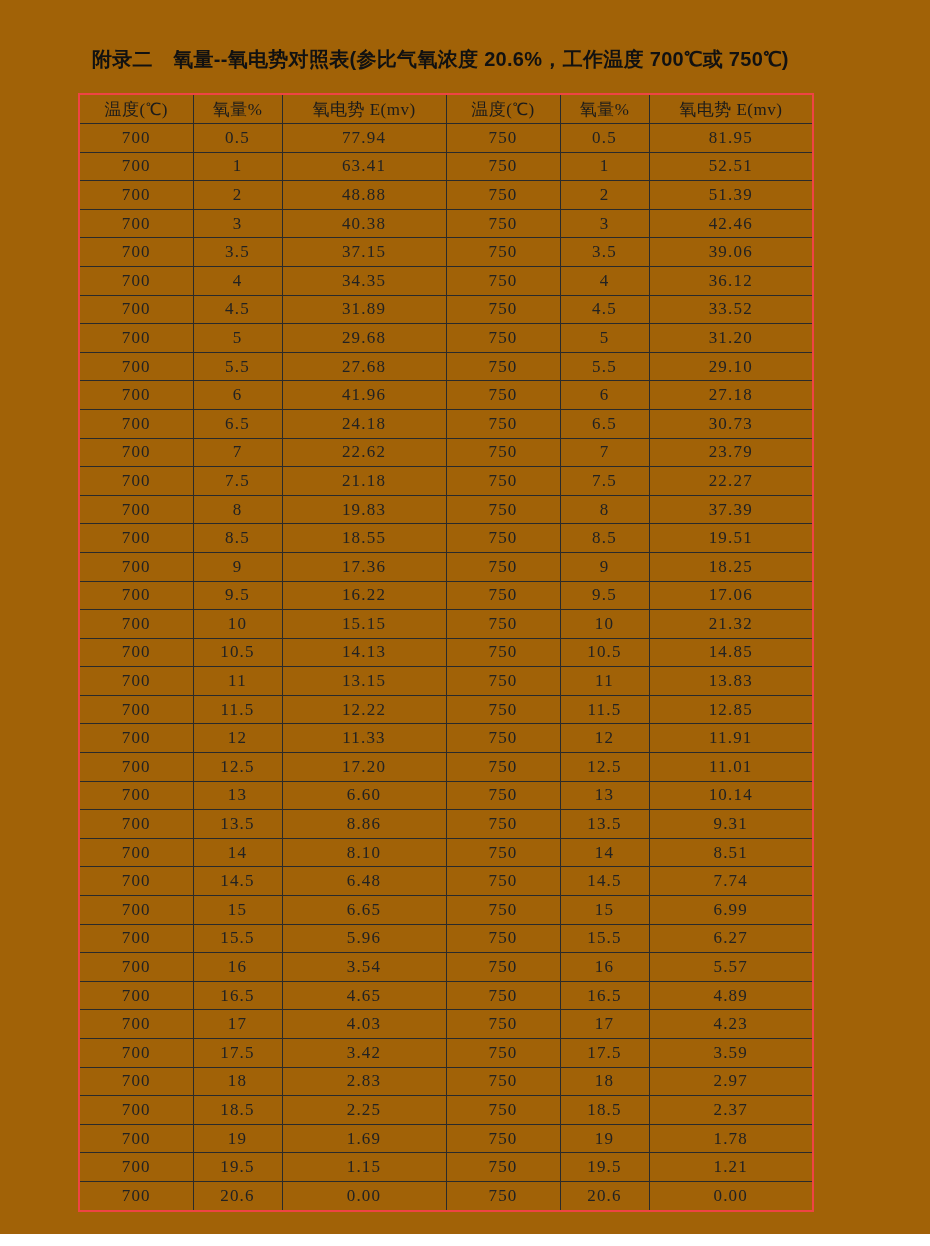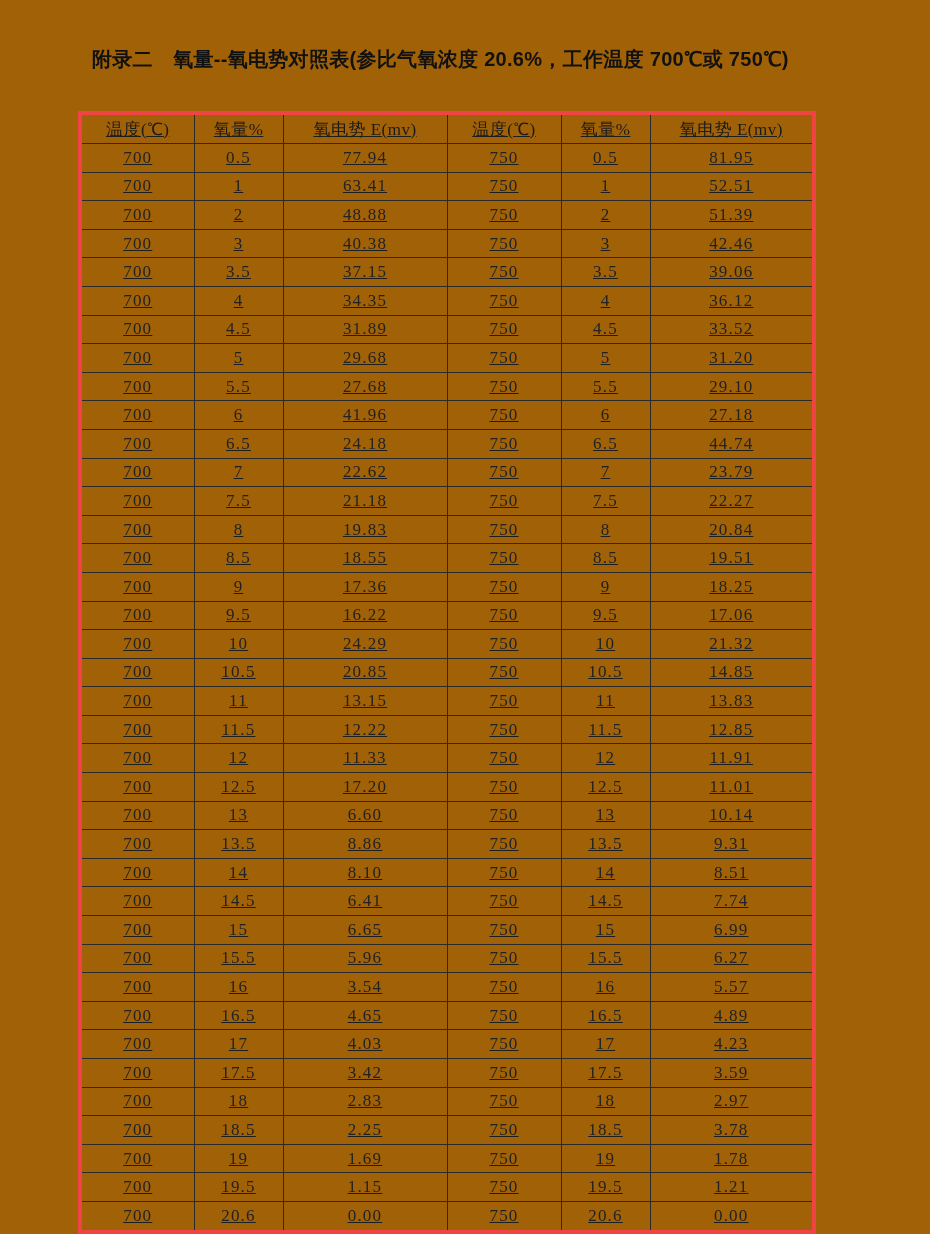--- a/index.html
+++ b/index.html
@@ -24,26 +24,25 @@
     font-family: "Liberation Sans", sans-serif;
     font-size: 20px;
     font-weight: 700;
     color: #111111;
     white-space: pre;
     letter-spacing: 0.3px;
   }
   table.lookup {
     position: absolute;
     left: 78px;
-    top: 111px;
+    top: 93px;
     width: 734px;
     border-collapse: collapse;
     table-layout: fixed;
-    border: 4px solid #ef4444;
-    text-decoration: underline;
+    border: 2px solid #ef4444;
   }
   table.lookup th,
   table.lookup td {
     border: 1px solid #2a2a2a;
     padding: 0;
     text-align: center;
     vertical-align: middle;
     font-weight: 400;
     overflow: hidden;
     white-space: nowrap;
@@ -170,21 +169,21 @@
           <td>750</td>
           <td>6</td>
           <td>27.18</td>
         </tr>
         <tr>
           <td>700</td>
           <td>6.5</td>
           <td>24.18</td>
           <td>750</td>
           <td>6.5</td>
-          <td>44.74</td>
+          <td>30.73</td>
         </tr>
         <tr>
           <td>700</td>
           <td>7</td>
           <td>22.62</td>
           <td>750</td>
           <td>7</td>
           <td>23.79</td>
         </tr>
         <tr>
@@ -194,21 +193,21 @@
           <td>750</td>
           <td>7.5</td>
           <td>22.27</td>
         </tr>
         <tr>
           <td>700</td>
           <td>8</td>
           <td>19.83</td>
           <td>750</td>
           <td>8</td>
-          <td>20.84</td>
+          <td>37.39</td>
         </tr>
         <tr>
           <td>700</td>
           <td>8.5</td>
           <td>18.55</td>
           <td>750</td>
           <td>8.5</td>
           <td>19.51</td>
         </tr>
         <tr>
@@ -223,29 +222,29 @@
           <td>700</td>
           <td>9.5</td>
           <td>16.22</td>
           <td>750</td>
           <td>9.5</td>
           <td>17.06</td>
         </tr>
         <tr>
           <td>700</td>
           <td>10</td>
-          <td>24.29</td>
+          <td>15.15</td>
           <td>750</td>
           <td>10</td>
           <td>21.32</td>
         </tr>
         <tr>
           <td>700</td>
           <td>10.5</td>
-          <td>20.85</td>
+          <td>14.13</td>
           <td>750</td>
           <td>10.5</td>
           <td>14.85</td>
         </tr>
         <tr>
           <td>700</td>
           <td>11</td>
           <td>13.15</td>
           <td>750</td>
           <td>11</td>
@@ -295,21 +294,21 @@
           <td>700</td>
           <td>14</td>
           <td>8.10</td>
           <td>750</td>
           <td>14</td>
           <td>8.51</td>
         </tr>
         <tr>
           <td>700</td>
           <td>14.5</td>
-          <td>6.41</td>
+          <td>6.48</td>
           <td>750</td>
           <td>14.5</td>
           <td>7.74</td>
         </tr>
         <tr>
           <td>700</td>
           <td>15</td>
           <td>6.65</td>
           <td>750</td>
           <td>15</td>
@@ -362,21 +361,21 @@
           <td>750</td>
           <td>18</td>
           <td>2.97</td>
         </tr>
         <tr>
           <td>700</td>
           <td>18.5</td>
           <td>2.25</td>
           <td>750</td>
           <td>18.5</td>
-          <td>3.78</td>
+          <td>2.37</td>
         </tr>
         <tr>
           <td>700</td>
           <td>19</td>
           <td>1.69</td>
           <td>750</td>
           <td>19</td>
           <td>1.78</td>
         </tr>
         <tr>

